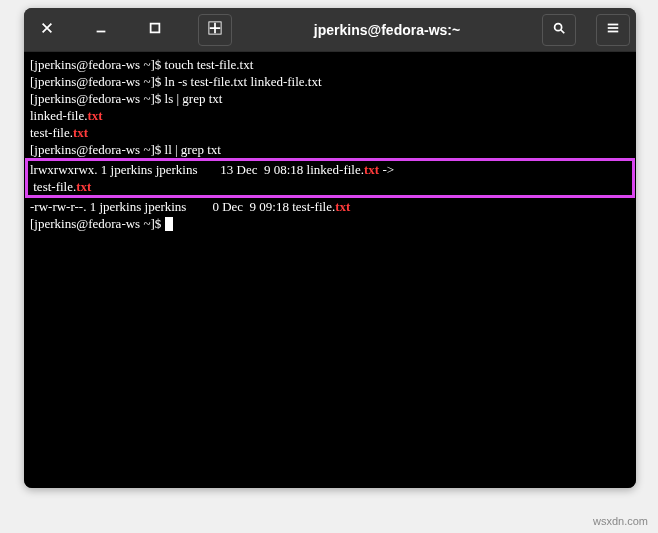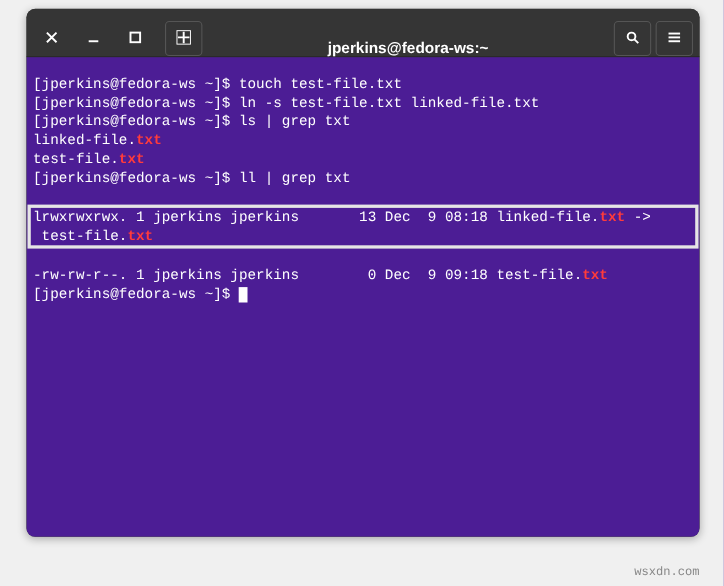--- a/index.html
+++ b/index.html
@@ -18,23 +18,23 @@
       height: 480px;
       background: #353535;
       border-radius: 8px;
       overflow: hidden;
       box-shadow: 0 2px 8px rgba(0,0,0,0.3);
     }
     .titlebar {
       height: 44px;
       background: #353535;
       display: flex;
-      align-items: flex-end;
+      align-items: center;
       padding: 0 6px;
-      gap: 4px;
+      gap: 20px;
       border-bottom: 1px solid #2a2a2a;
     }
     .tb-btn {
       width: 34px;
       height: 32px;
       background: transparent;
       border: none;
       color: #fff;
       display: flex;
       align-items: center;
@@ -51,49 +51,49 @@
     }
     .title {
       flex: 1;
       text-align: center;
       color: #fff;
       font-family: sans-serif;
       font-size: 14px;
       font-weight: bold;
     }
     .terminal {
-      background: #4c1d95;
+      background: #000000;
       color: #fff;
-      font-family: Liberation Mono, monospace;
+      font-family: Liberation Serif, serif;
       font-size: 13px;
       line-height: 17px;
-      padding: 16px 6px;
+      padding: 4px 6px;
       height: calc(100% - 44px);
       overflow: hidden;
       white-space: pre;
     }
     .hl { color: #ff3b3b; font-weight: bold; }
     .highlight-box {
-      border: 3px solid #e5e5e5;
+      border: 3px solid #d946ef;
       padding: 0 2px;
-      margin: 16px -5px;
+      margin: 0 -5px;
       display: block;
     }
     .cursor {
       display: inline-block;
       width: 8px;
       height: 14px;
       background: #fff;
       vertical-align: text-bottom;
     }
     .watermark {
       position: absolute;
       bottom: 6px;
-      right: 22px;
-      font-family: Liberation Mono, monospace;
+      right: 10px;
+      font-family: Liberation Sans, sans-serif;
       font-size: 11px;
       color: #888;
     }
     svg { width: 14px; height: 14px; fill: currentColor; }
   </style>
 </head>
 <body>
 
 <div class="window">
   <div class="titlebar">

